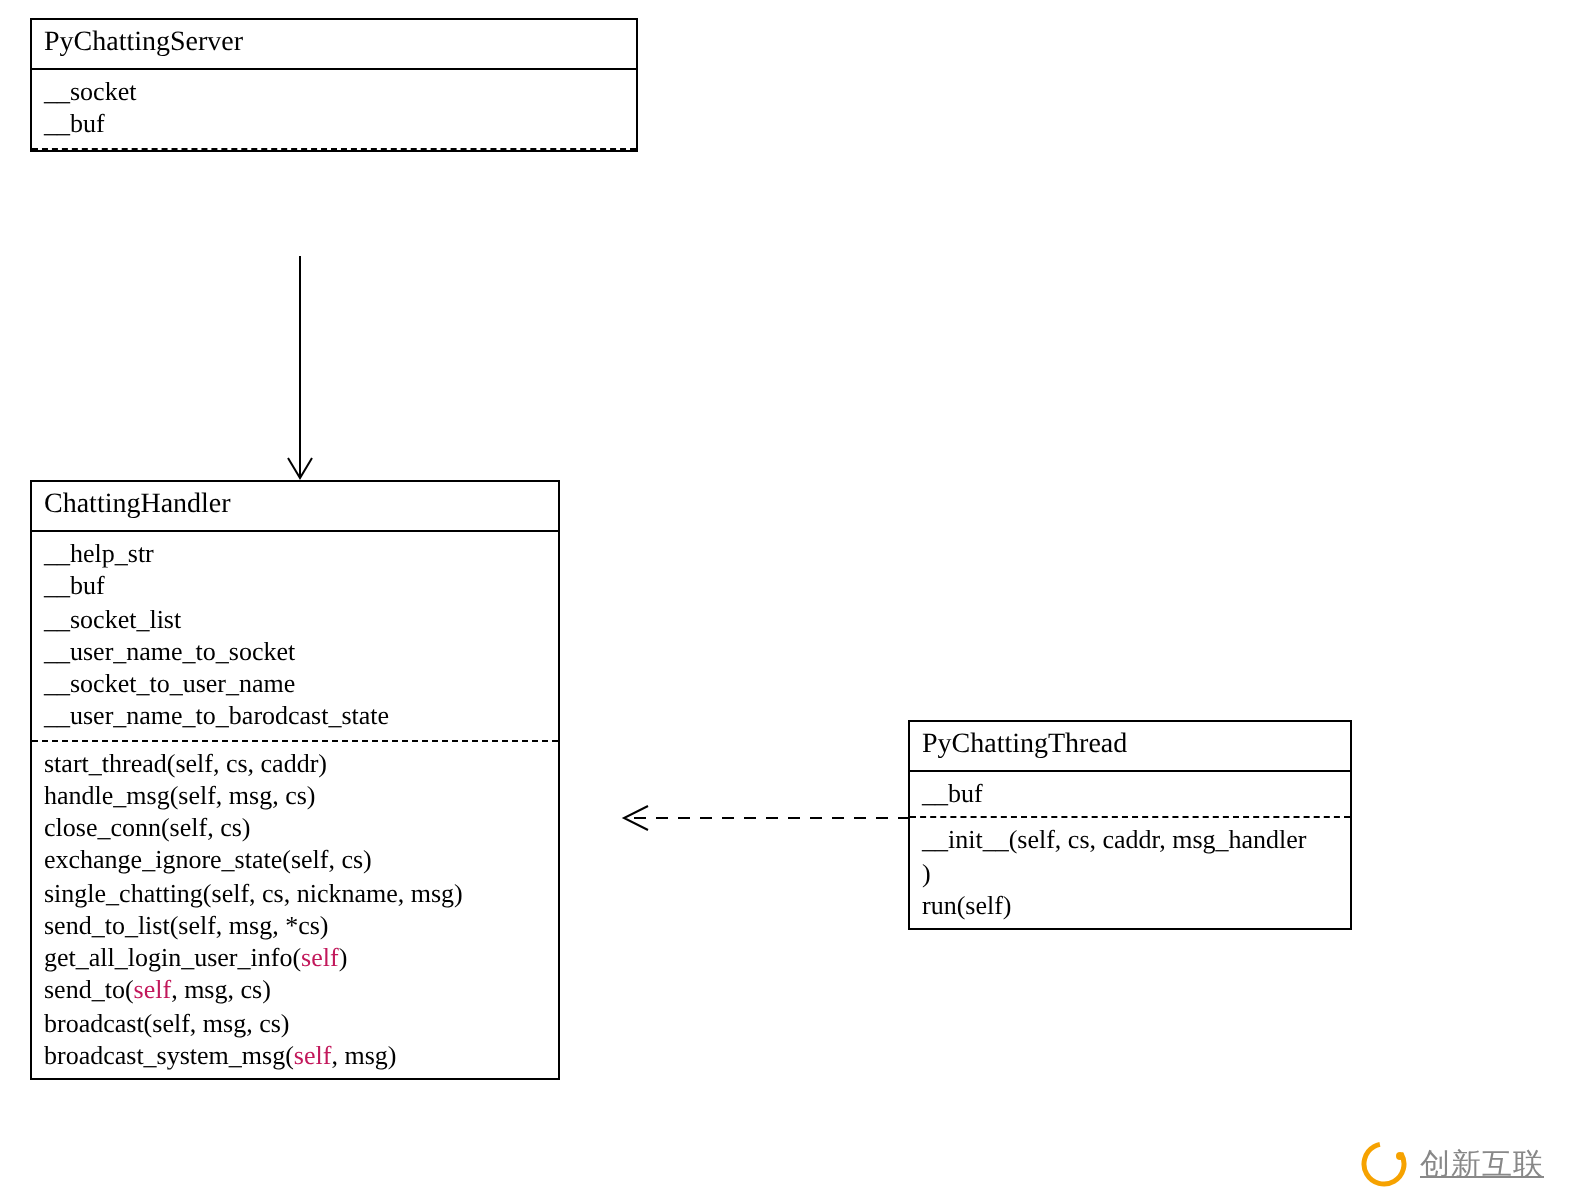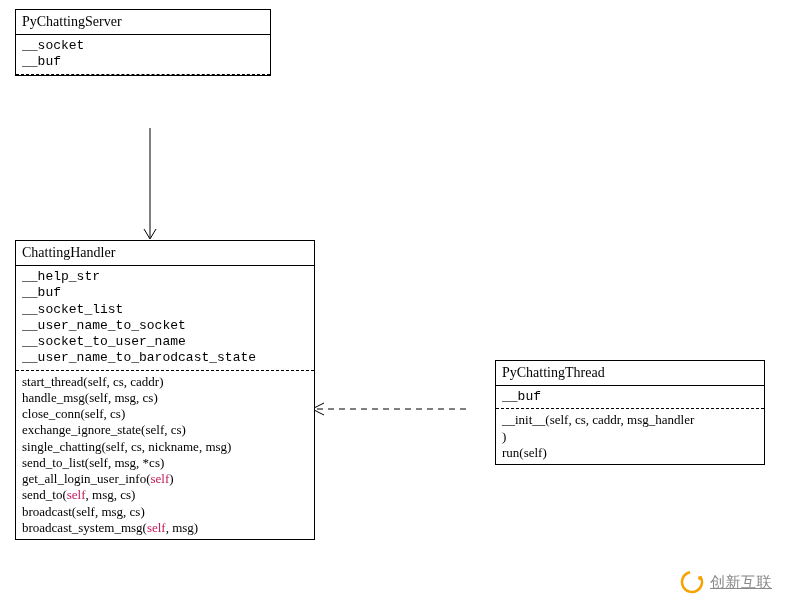--- a/index.html
+++ b/index.html
@@ -24,21 +24,20 @@
     border-bottom: 1px solid #000;
     font-weight: normal;
     font-size: 14px;
   }
   .uml-section {
     padding: 3px 6px 3px 6px;
     line-height: 1.25;
   }
   .uml-divider {
     border-bottom: 1px dashed #000;
-    font-family: Liberation Mono, monospace;
   }
   .highlight {
     color: #c2185b;
     text-align: center;
   }
   svg.connectors {
     position: absolute;
     left: 0;
     top: 0;
     width: 793px;
@@ -66,29 +65,29 @@
 </head>
 <body>
 
 <svg class="connectors">
   <line x1="150" y1="128" x2="150" y2="238" stroke="#000" stroke-width="1"></line>
   <polyline points="144,229 150,239 156,229" fill="none" stroke="#000" stroke-width="1"></polyline>
   <line x1="466" y1="409" x2="314" y2="409" stroke="#000" stroke-width="1" stroke-dasharray="6,5"></line>
   <polyline points="324,403 312,409 324,415" fill="none" stroke="#000" stroke-width="1"></polyline>
 </svg>
 
-<div class="uml-class" style="left:15px; top:9px; width:256px;">
+<div class="uml-class" style="left:15px; top:9px; width:304px;">
   <div class="uml-header">PyChattingServer</div>
   <div class="uml-section uml-divider">
     <div>__socket</div>
     <div>__buf</div>
   </div>
 </div>
 
-<div class="uml-class" style="left:15px; top:240px; width:300px;">
+<div class="uml-class" style="left:15px; top:240px; width:265px;">
   <div class="uml-header">ChattingHandler</div>
   <div class="uml-section uml-divider">
     <div>__help_str</div>
     <div>__buf</div>
     <div>__socket_list</div>
     <div>__user_name_to_socket</div>
     <div>__socket_to_user_name</div>
     <div>__user_name_to_barodcast_state</div>
   </div>
   <div class="uml-section">
@@ -98,21 +97,21 @@
     <div>exchange_ignore_state(self, cs)</div>
     <div>single_chatting(self, cs, nickname, msg)</div>
     <div>send_to_list(self, msg, *cs)</div>
     <div><span>get_all_login_user_info(</span><span class="highlight">self</span><span>)</span></div>
     <div><span>send_to(</span><span class="highlight">self</span><span>, msg, cs)</span></div>
     <div>broadcast(self, msg, cs)</div>
     <div><span>broadcast_system_msg(</span><span class="highlight">self</span><span>, msg)</span></div>
   </div>
 </div>
 
-<div class="uml-class" style="left:495px; top:360px; width:270px;">
+<div class="uml-class" style="left:454px; top:360px; width:222px;">
   <div class="uml-header">PyChattingThread</div>
   <div class="uml-section uml-divider">
     <div>__buf</div>
   </div>
   <div class="uml-section">
     <div>__init__(self, cs, caddr, msg_handler</div>
     <div>)</div>
     <div>run(self)</div>
   </div>
 </div>

